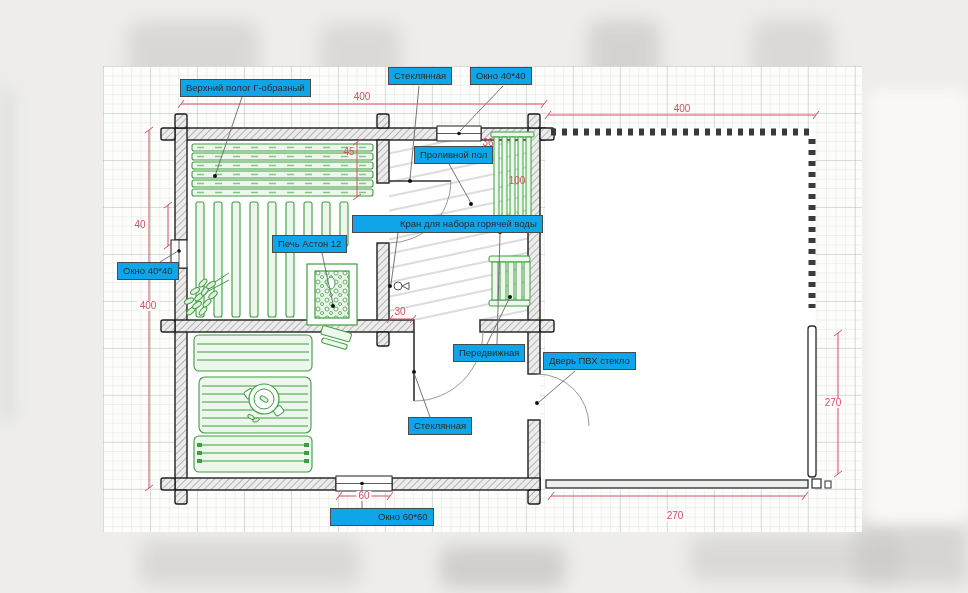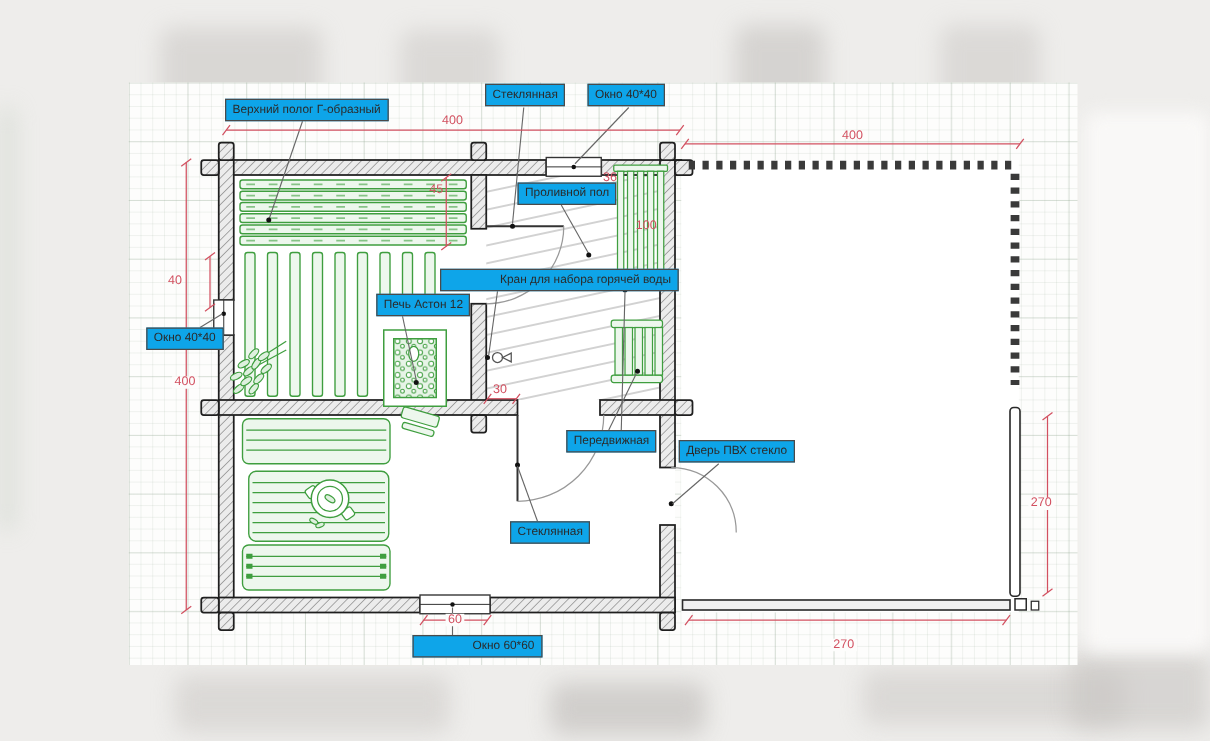--- a/index.html
+++ b/index.html
@@ -307,21 +307,21 @@
       <line x1="336" y1="500" x2="342" y2="492"></line>
         <line x1="387" y1="500" x2="393" y2="492"></line>
     </g>
   </svg>
 
   <div class="tag" style="left:180px;top:79px;">Верхний полог Г-образный</div>
   <div class="tag" style="left:388px;top:67px;">Стеклянная</div>
   <div class="tag" style="left:470px;top:67px;">Окно 40*40</div>
   <div class="tag" style="left:414px;top:146px;">Проливной пол</div>
   <div class="tag" style="left:352px;top:215px;padding-left:47px;">Кран для набора горячей воды</div>
-  <div class="tag" style="left:301px;top:235px;">Печь Астон 12</div>
+  <div class="tag" style="left:272px;top:235px;">Печь Астон 12</div>
   <div class="tag" style="left:117px;top:262px;">Окно 40*40</div>
   <div class="tag" style="left:453px;top:344px;">Передвижная</div>
   <div class="tag" style="left:543px;top:352px;">Дверь ПВХ стекло</div>
   <div class="tag" style="left:408px;top:417px;">Стеклянная</div>
   <div class="tag" style="left:330px;top:508px;padding-left:47px;">Окно 60*60</div>
 
   <div class="dim" style="left:362px;top:97px;">400</div>
   <div class="dim" style="left:682px;top:109px;">400</div>
   <div class="dim" style="left:349px;top:152px;">45</div>
   <div class="dim" style="left:488px;top:143px;">36</div>

